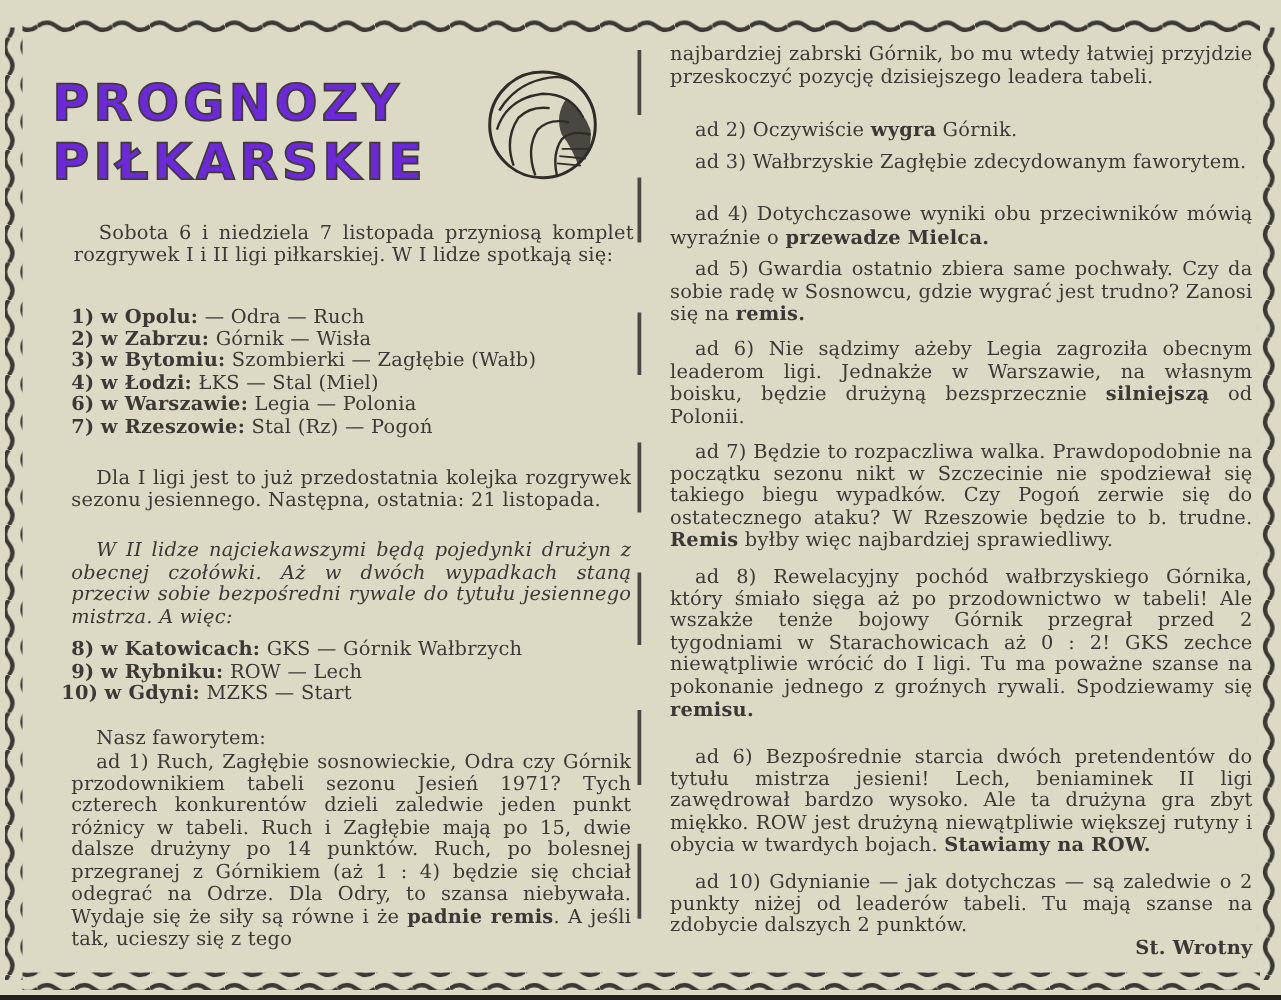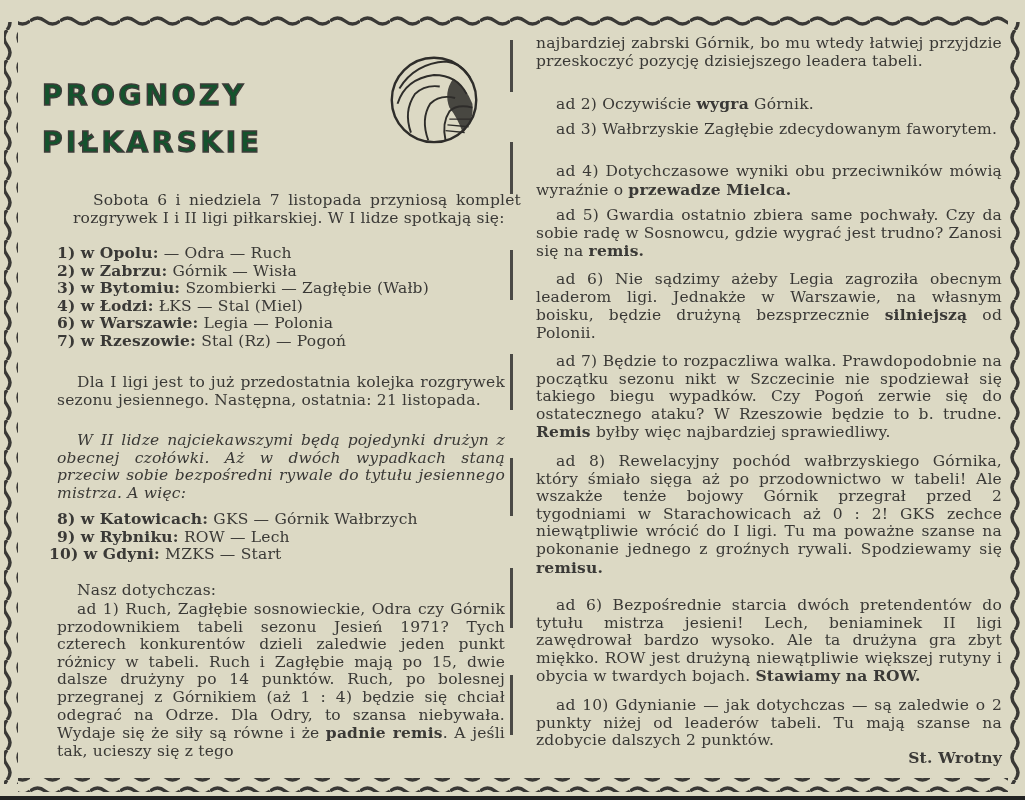--- a/index.html
+++ b/index.html
@@ -30,27 +30,27 @@
       font-size: 15.5px;
       line-height: 17.6px;
       letter-spacing: 0.2px;
     }
     .col-left { left: 16px; width: 490px; }
     .col-right { left: 536px; width: 466px; top: 23px; }
 
     .headline {
       position: absolute;
       left: 42px;
-      top: 72px;
+      top: 60px;
       font-family: "DejaVu Sans", sans-serif;
       font-weight: 900;
-      font-size: 28px;
+      font-size: 40px;
       line-height: 47px;
       letter-spacing: 3.5px;
-      color: #14532d;
+      color: #6d28d9;
       -webkit-text-stroke: 1.4px #3d3c39;
     }
     .ball {
       position: absolute;
       left: 386px;
       top: 50px;
       width: 96px;
       height: 96px;
     }
     .para {
@@ -126,21 +126,21 @@
   <div class="rule" style="top:40px;height:52px;"></div>
   <div class="rule" style="top:142px;height:52px;"></div>
   <div class="rule" style="top:250px;height:50px;"></div>
   <div class="rule" style="top:354px;height:56px;"></div>
   <div class="rule" style="top:458px;height:58px;"></div>
   <div class="rule" style="top:568px;height:60px;"></div>
   <div class="rule" style="top:675px;height:60px;"></div>
 
   <div class="col col-left">
 
-    <p class="para indent" style="top:176px;left:41px;width:448px;margin:16px;">Sobota 6 i niedziela 7 listopada przyniosą komplet rozgrywek I i II ligi piłkarskiej. W I lidze spotkają się:</p>
+    <p class="para indent" style="top:176px;left:41px;width:448px;margin:2px;">Sobota 6 i niedziela 7 listopada przyniosą komplet rozgrywek I i II ligi piłkarskiej. W I lidze spotkają się:</p>
 
     <ul class="list" style="top:244px;left:41px;">
       <li>
         <span class="b">1)</span>
         <span class="b">w Opolu:</span>
         <span>— Odra — Ruch</span>
       </li>
       <li>
         <span class="b">2)</span>
         <span class="b">w Zabrzu:</span>
@@ -183,21 +183,21 @@
         <span class="b">w Rybniku:</span>
         <span>ROW — Lech</span>
       </li>
       <li style="margin-left:-8px;">
         <span class="b">10)</span>
         <span class="b">w Gdyni:</span>
         <span>MZKS — Start</span>
       </li>
     </ul>
 
-    <p class="para indent" style="top:582px;left:41px;width:448px;margin:0;">Nasz dotychczas:</p>
+    <p class="para indent" style="top:582px;left:41px;width:448px;margin:0;">Nasz faworytem:</p>
 
     <p class="para indent" style="top:601px;left:41px;width:448px;margin:0;">
       <span>ad 1) Ruch, Zagłębie sosnowieckie, Odra czy Górnik przodownikiem tabeli sezonu Jesień 1971? Tych czterech konkurentów dzieli zaledwie jeden punkt różnicy w tabeli. Ruch i Zagłębie mają po 15, dwie dalsze drużyny po 14 punktów. Ruch, po bolesnej przegranej z Górnikiem (aż 1 : 4) będzie się chciał odegrać na Odrze. Dla Odry, to szansa niebywała. Wydaje się że siły są równe i że</span>
       <span class="b">padnie remis</span><span>. A jeśli tak, ucieszy się z tego</span>
     </p>
   </div>
 
   <div class="col col-right">
 
     <p class="para" style="top:12px;left:0;width:466px;margin:0;">najbardziej zabrski Górnik, bo mu wtedy łatwiej przyjdzie przeskoczyć pozycję dzisiejszego leadera tabeli.</p>

